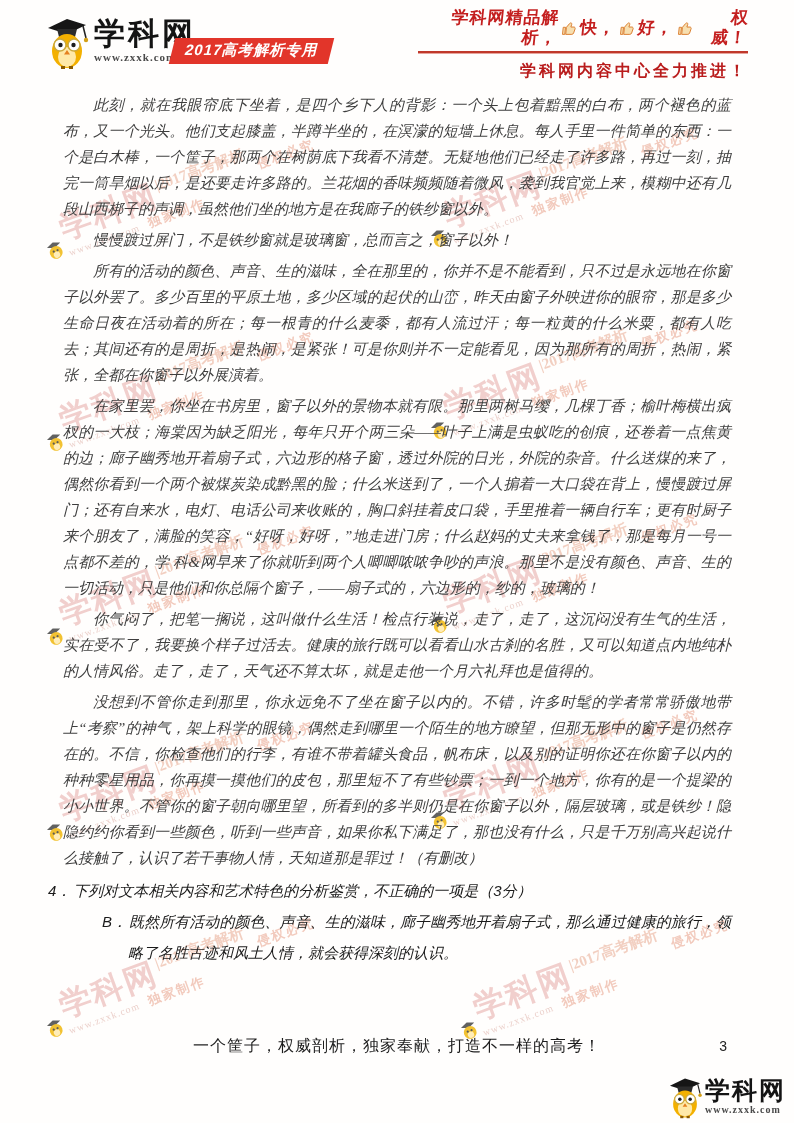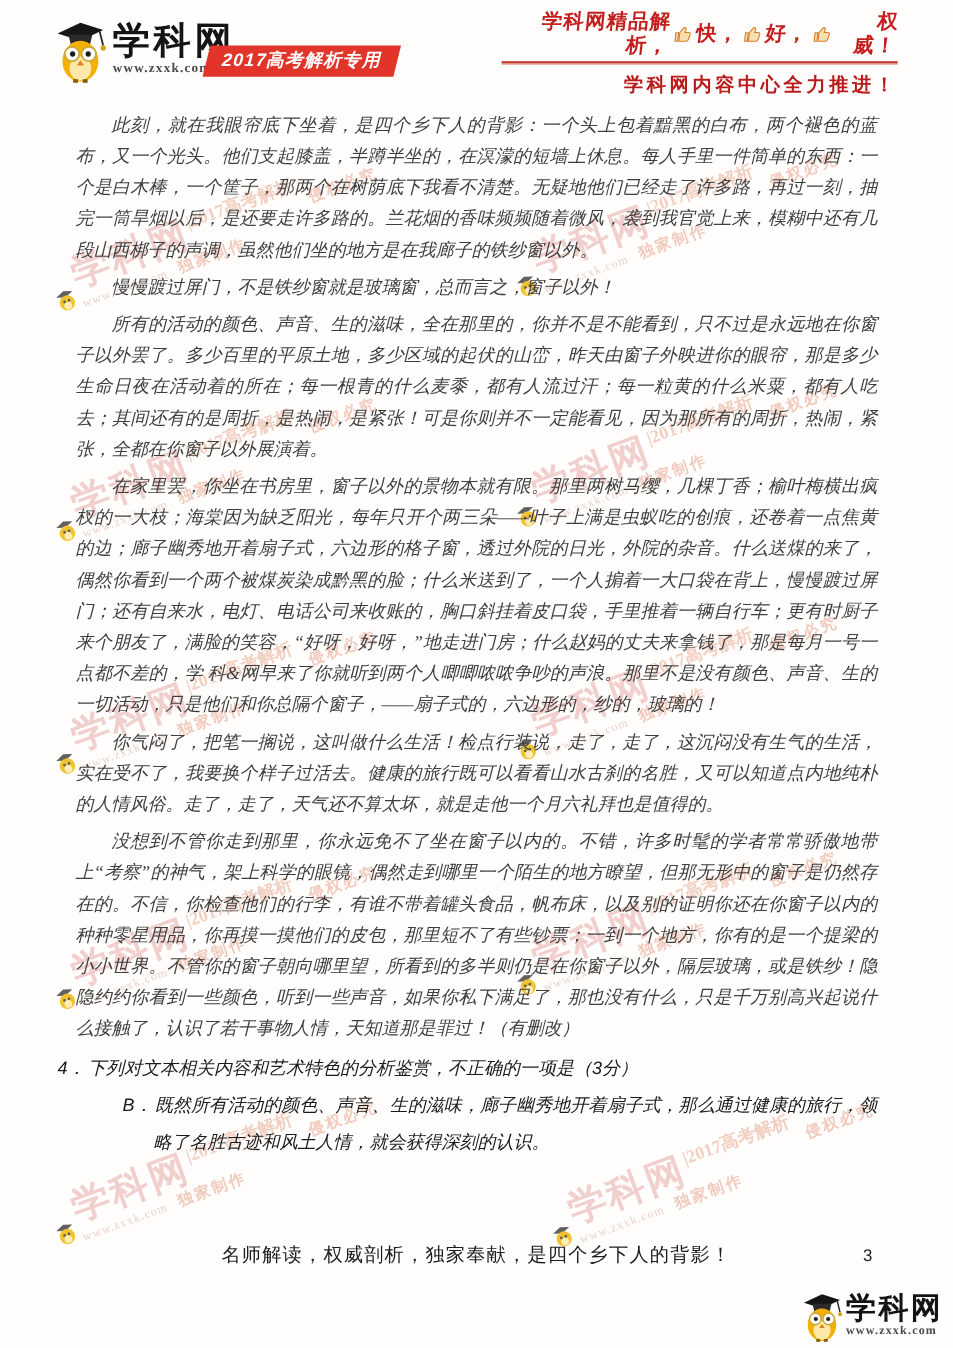--- a/index.html
+++ b/index.html
@@ -244,21 +244,21 @@
       <div class="q-stem-line">
         <span class="q-num">4．</span><span>下列对文本相关内容和艺术特色的分析鉴赏，不正确的一项是（3分）</span>
       </div>
       <div class="option">
         <span class="opt-label">B．</span><span>既然所有活动的颜色、声音、生的滋味，廊子幽秀地开着扇子式，那么通过健康的旅行，领略了名胜古迹和风土人情，就会获得深刻的认识。</span>
       </div>
     </div>
   </main>
 
   <footer class="footer">
-    <div class="footer-slogan">名师解读，权威剖析，独家奉献，是四个乡下人的背影！</div>
+    <div class="footer-slogan">一个筐子，权威剖析，独家奉献，打造不一样的高考！</div>
     <div class="page-number">3</div>
   </footer>
 
   <div class="logo-bottom">
     <svg class="owl" viewBox="0 0 44 58">
         <use href="#owl-def"></use>
       </svg>
     <div class="logo-text">
       <div class="brand">学科网</div>
       <div class="url">www.zxxk.com</div>

